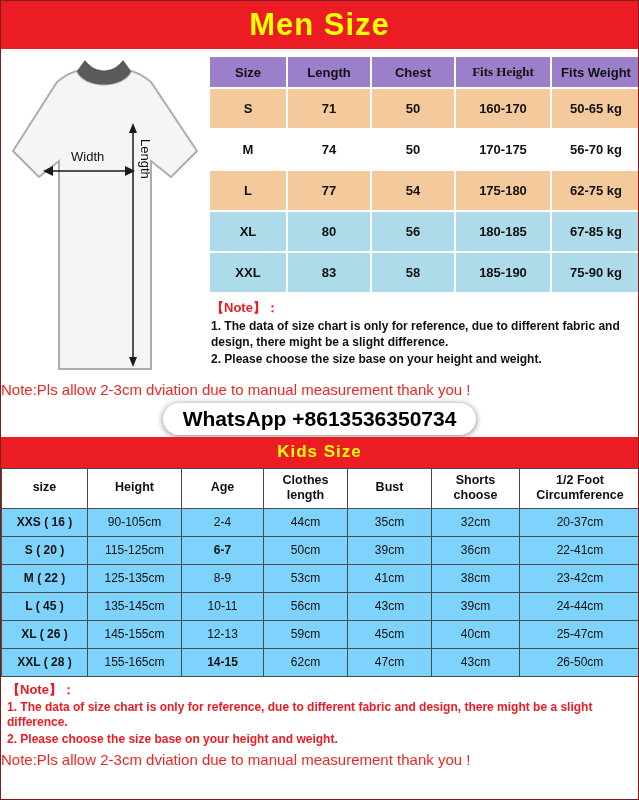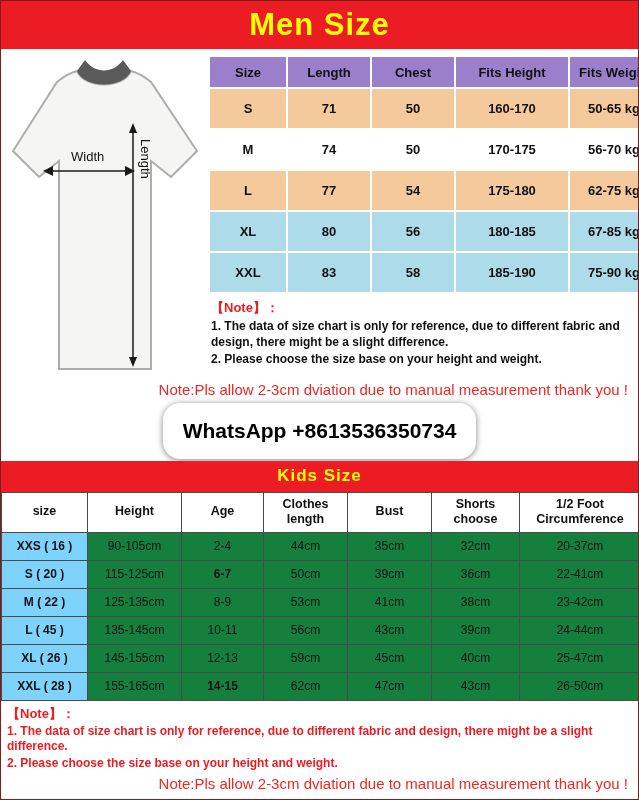--- a/index.html
+++ b/index.html
@@ -25,49 +25,49 @@
   .men-table { border-collapse: collapse; width: 100%; table-layout: fixed; }
   .men-table th, .men-table td {
     border: 2px solid #ffffff; text-align: center;
     font-weight: bold; font-size: 13px; color: #111;
   }
   .men-table thead th { background: #9c7fca; height: 32px; }
   .men-table td { height: 41px; }
   .men-table th:nth-child(1) { width: 78px; }
   .men-table th:nth-child(2) { width: 84px; }
   .men-table th:nth-child(3) { width: 84px; }
-  .men-table th:nth-child(4) { width: 114px; }
+  .men-table th:nth-child(4) { width: 96px; font-family: Liberation Serif, serif; }
   .men-table th:nth-child(5) { width: 90px; }
   .men-table tr.peach td { background: #f4c99c; }
   .men-table tr.plain td { background: #ffffff; }
   .men-table tr.blue  td { background: #aedbea; }
 
   .men-notes { padding: 5px 3px 0 3px; font-size: 12px; font-weight: bold; color: #111; line-height: 1.35; }
   .men-notes .note-label { color: #ec1c24; font-size: 13px; }
   .men-notes p { margin: 1px 0; }
 
   .deviation {
-    color: #ee2724; font-size: 15px; text-align: right;
+    color: #ee2724; font-size: 15px; 
     padding-right: 10px; margin-top: 2px; line-height: 1.25;
   }
 
   .whatsapp-pill {
     width: max-content; margin: 3px auto 2px auto; background: #ffffff;
-    border-radius: 17px; padding: 16px 20px; font-size: 21px; font-weight: bold;
+    border-radius: 17px; padding: 4px 20px; font-size: 21px; font-weight: bold;
     color: #000; box-shadow: 0 1px 6px rgba(0,0,0,0.5);
   }
 
   
   .kids-table { border-collapse: collapse; width: 100%; table-layout: fixed; }
   .kids-table th, .kids-table td { border: 1px solid #4a4a4a; text-align: center; color: #111; }
   .kids-table thead th {
     background: #ffffff; font-size: 12.5px; font-weight: bold;
     height: 40px; line-height: 1.25; padding: 1px 2px;
   }
-  .kids-table td { height: 28px; font-size: 12px; background: #15803d; }
+  .kids-table td { height: 28px; font-size: 12px; background: #7dd3fc; }
   .kids-table td.size-col { background: #7dd3fc; font-weight: bold; }
   .kids-table td.em { font-weight: bold; margin-top: 41px; }
   .kids-table th:nth-child(1) { width: 86px; }
   .kids-table th:nth-child(2) { width: 94px; }
   .kids-table th:nth-child(3) { width: 82px; }
   .kids-table th:nth-child(4) { width: 84px; }
   .kids-table th:nth-child(5) { width: 84px; text-align: center; }
   .kids-table th:nth-child(6) { width: 88px; }
   .kids-table th:nth-child(7) { width: 121px; }
 

